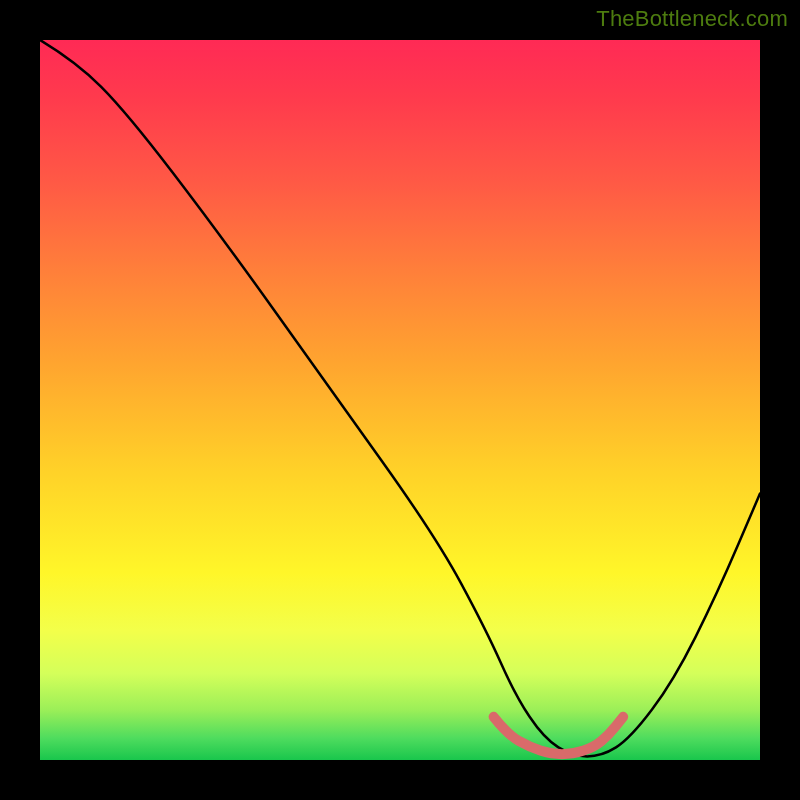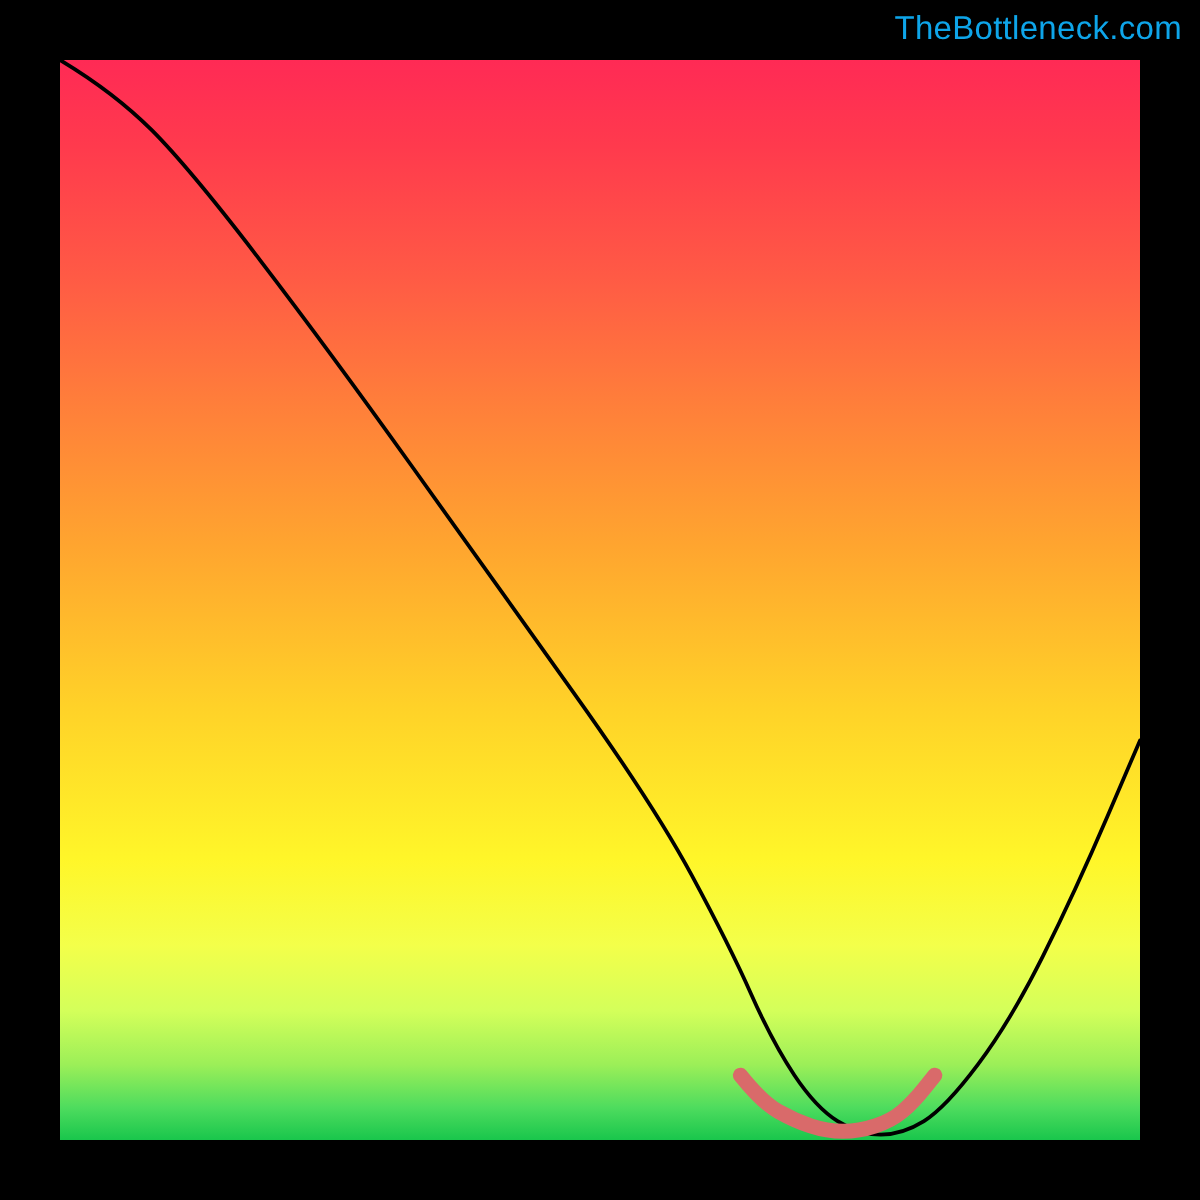--- a/index.html
+++ b/index.html
@@ -14,21 +14,21 @@
   .frame {
     position: relative;
     width: 800px;
     height: 800px;
     background: #000;
   }
   .watermark {
     position: absolute;
     top: 6px;
     right: 12px;
-    color: #0ea5e9;
+    color: #4d7c0f;
     font-size: 22px;
     font-weight: 500;
     letter-spacing: 0.2px;
   }
   .plot {
     position: absolute;
     left: 40px;
     top: 40px;
     width: 720px;
     height: 720px;

